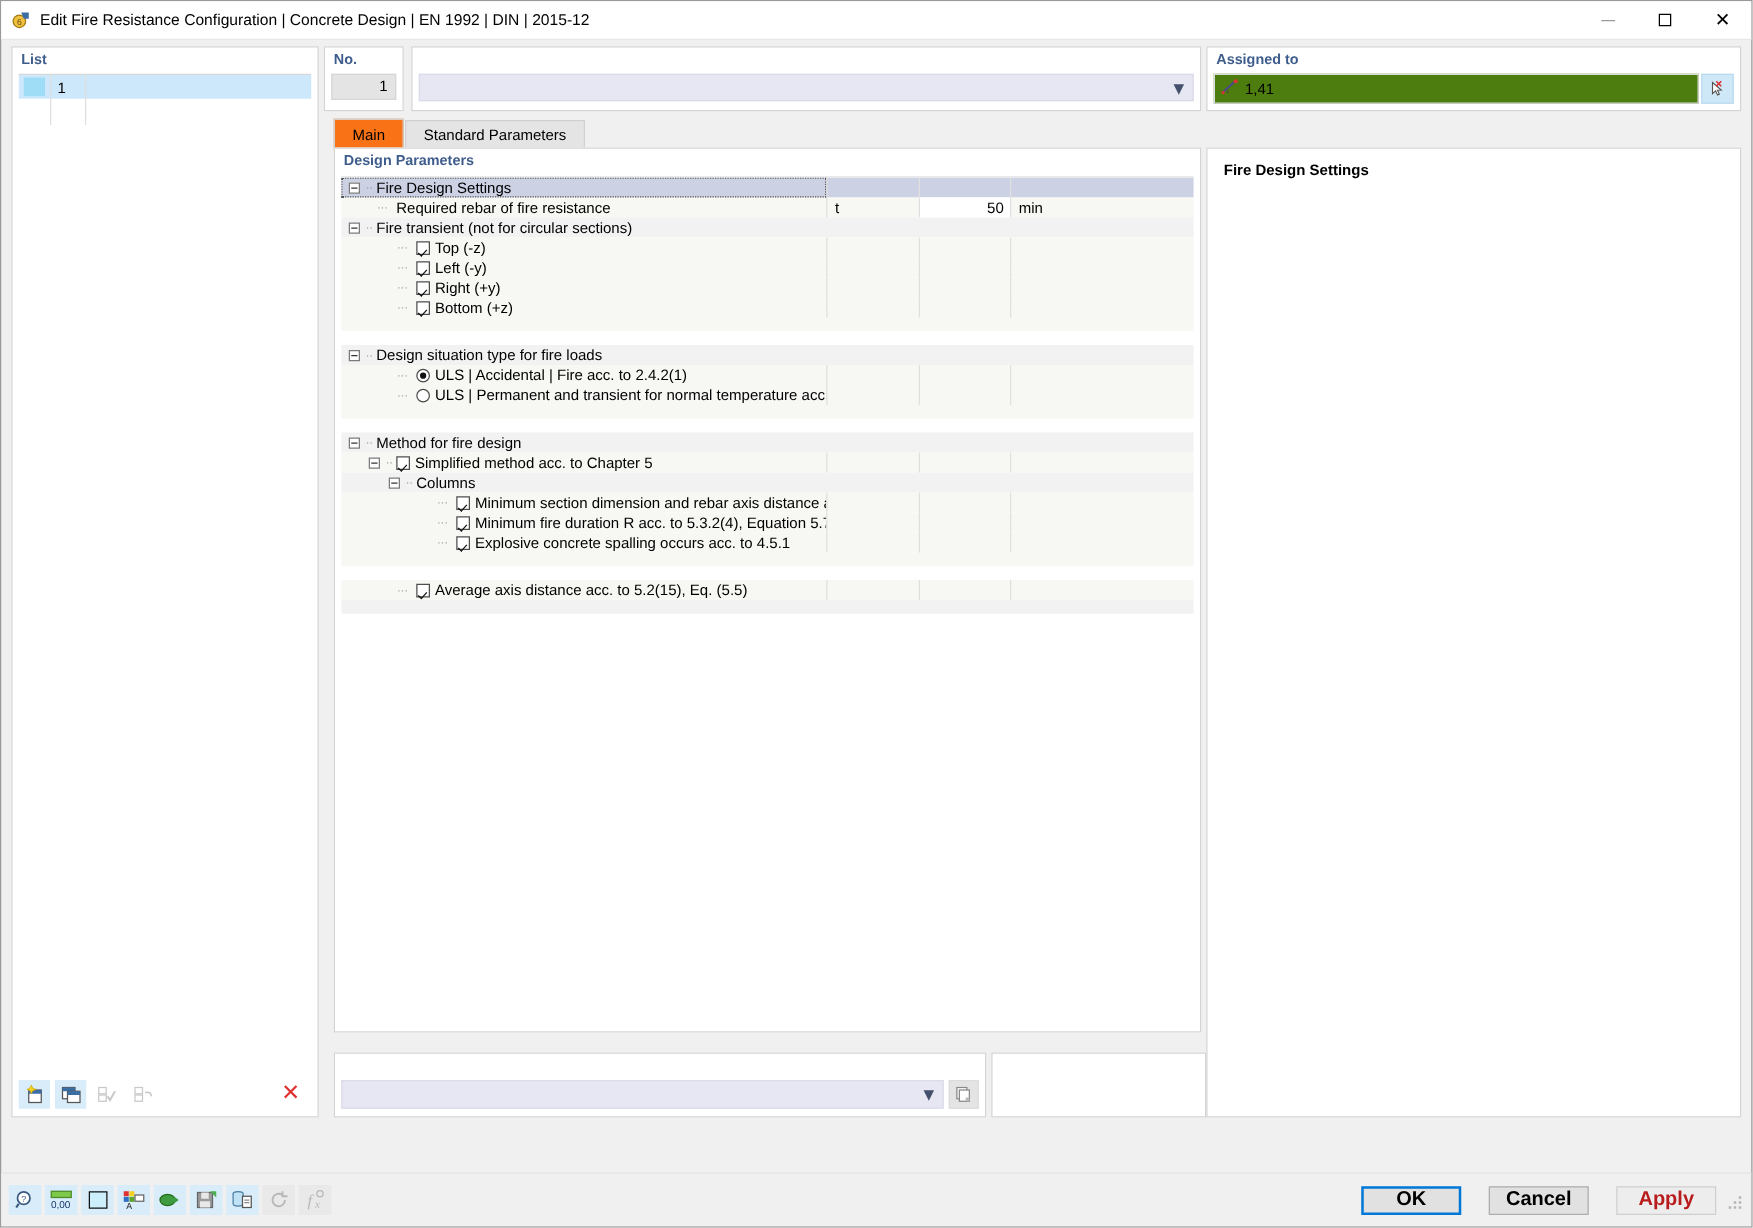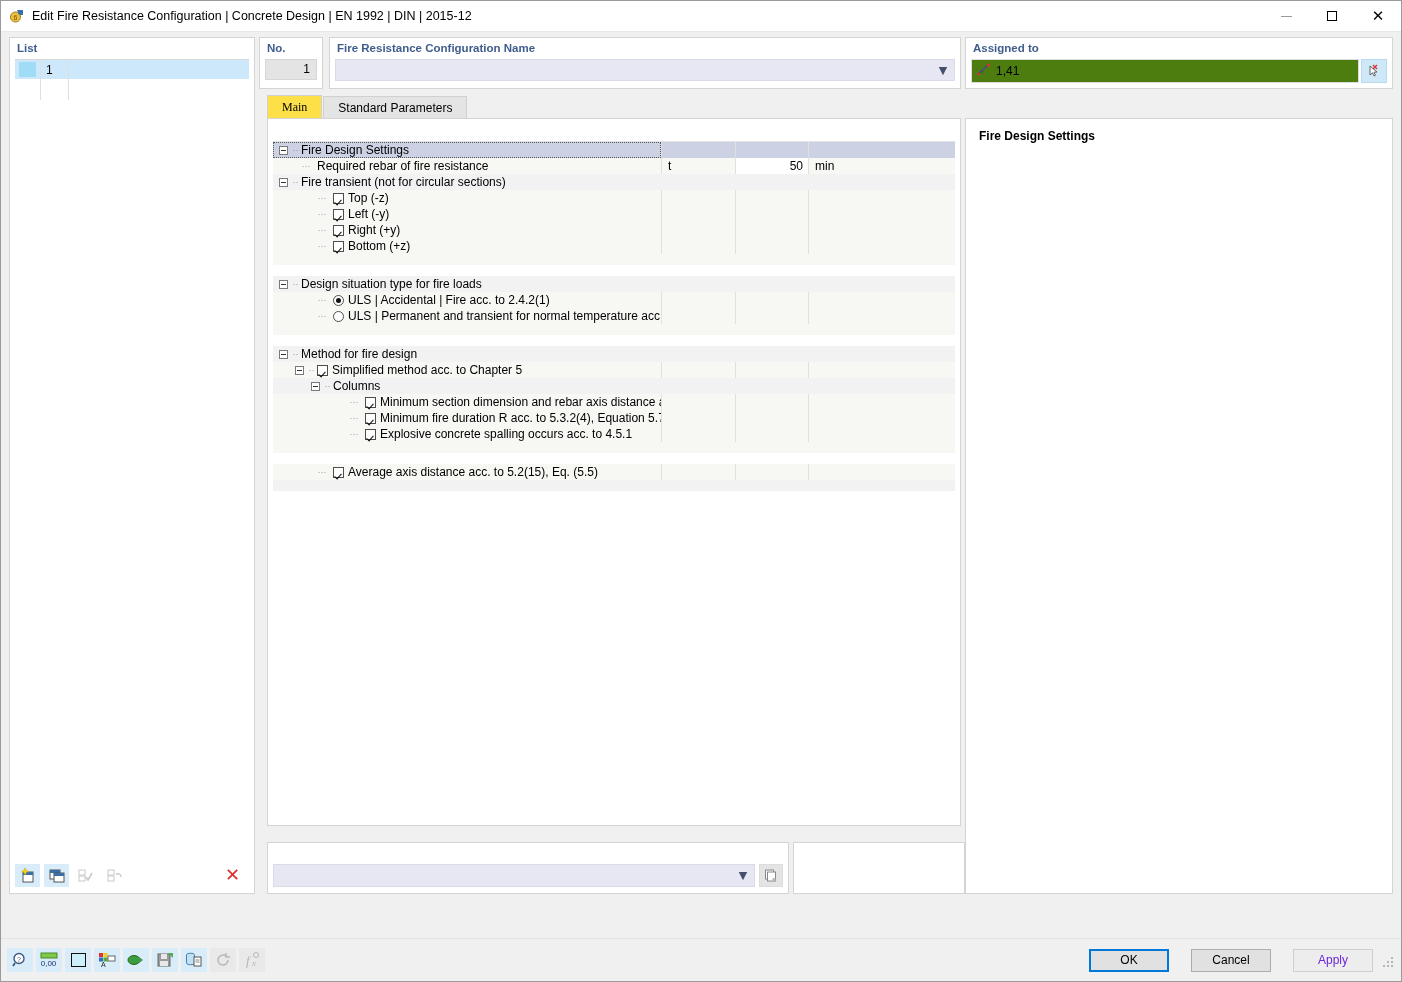--- a/index.html
+++ b/index.html
@@ -122,21 +122,21 @@
 
   
   .tabs { position: absolute; left: 266px; top: 63px; right: 8px; height: 24px;
      display: flex; align-items: flex-end; }
   .tab {
     height: 23px; padding: 0 14px; font-size: 12px;
     display: flex; align-items: center;
     background: #e4e4e4; border: 1px solid #d0d0d0; border-bottom: none;
     margin-right: 1px; color: #000;
   }
-  .tab.active { background: #fde047; border-color: #d0d0d0; height: 24px; font-family: Liberation Serif, serif; }
+  .tab.active { background: #f97316; border-color: #d0d0d0; height: 24px; }
 
   
   #design-panel { left: 266px; top: 86px; right: 440px; bottom: 112px; }
   .tree-head { color: #3f5d8c; font-weight: bold; font-size: 11.5px;
       padding: 4px 0 3px 7px; }
   .tree {
     position: absolute; left: 5px; right: 5px; top: 22px; bottom: 5px;
     border-top: 1px solid #e2e2e2;
     overflow: hidden;
   }
@@ -214,25 +214,26 @@
   .bb-btn {
     width: 26px; height: 24px; margin-right: 3px;
     display: flex; align-items: center; justify-content: center;
     background: #d9ecf9;
   }
   .bb-btn.off { background: #e4e4e4; opacity: .55; }
   .bb-spacer { flex: 1; }
   .dlgbtn {
     width: 80px; height: 23px; margin-left: 22px;
     background: #e1e1e1; border: 1px solid #adadad;
-    font-size: 12px; display: flex; align-items: center; justify-content: center;
+    font-size: 16px; display: flex; align-items: center; justify-content: center;
     font-family: "Liberation Sans", sans-serif;
+    font-weight: bold;
   }
   .dlgbtn.default { border: 2px solid #0078d7; background: #e1e1e1; }
-  .dlgbtn.disabled { color: #6d28d9; border-color: #cfcfcf; background: #ededed; }
+  .dlgbtn.disabled { color: #b91c1c; border-color: #cfcfcf; background: #ededed; }
   .grip { width: 14px; height: 14px; margin-left: 8px; position: relative; }
   .grip span { position: absolute; width: 2px; height: 2px; background: #b5b5b5; }
 </style>
 </head>
 <body>
 
 <div class="window">
 
   <div class="titlebar">
     <div class="titlebar-icon">
@@ -310,21 +311,20 @@
         </div>
       </div>
     </div>
 
     <div class="panel" id="no-panel">
       <div class="panel-label">No.</div>
       <div class="no-field">1</div>
     </div>
 
     <div class="panel" id="name-panel">
-      <div class="panel-label">Fire Resistance Configuration Name</div>
       <div class="combo">
         <div class="combo-val"></div>
         <div class="chev">▼</div>
       </div>
     </div>
 
     <div class="panel" id="assigned-panel">
       <div class="panel-label">Assigned to</div>
       <div class="assigned-row">
         <div class="assigned-field">
@@ -346,20 +346,21 @@
         </div>
       </div>
     </div>
 
     <div class="tabs">
       <div class="tab active">Main</div>
       <div class="tab">Standard Parameters</div>
     </div>
 
     <div class="panel" id="design-panel">
+      <div class="tree-head">Design Parameters</div>
       <div class="tree" id="tree">
           <div class="trow header-row">
             <div class="tc-label">
               <span class="indent" style="width: 6px;"></span>
               <span class="expander"></span>
               <span class="dots">··</span>
               <span class="lbl" style="font-weight: normal;">Fire Design Settings</span>
             </div>
             <div class="tc-sym"></div>
             <div class="tc-val"></div>

